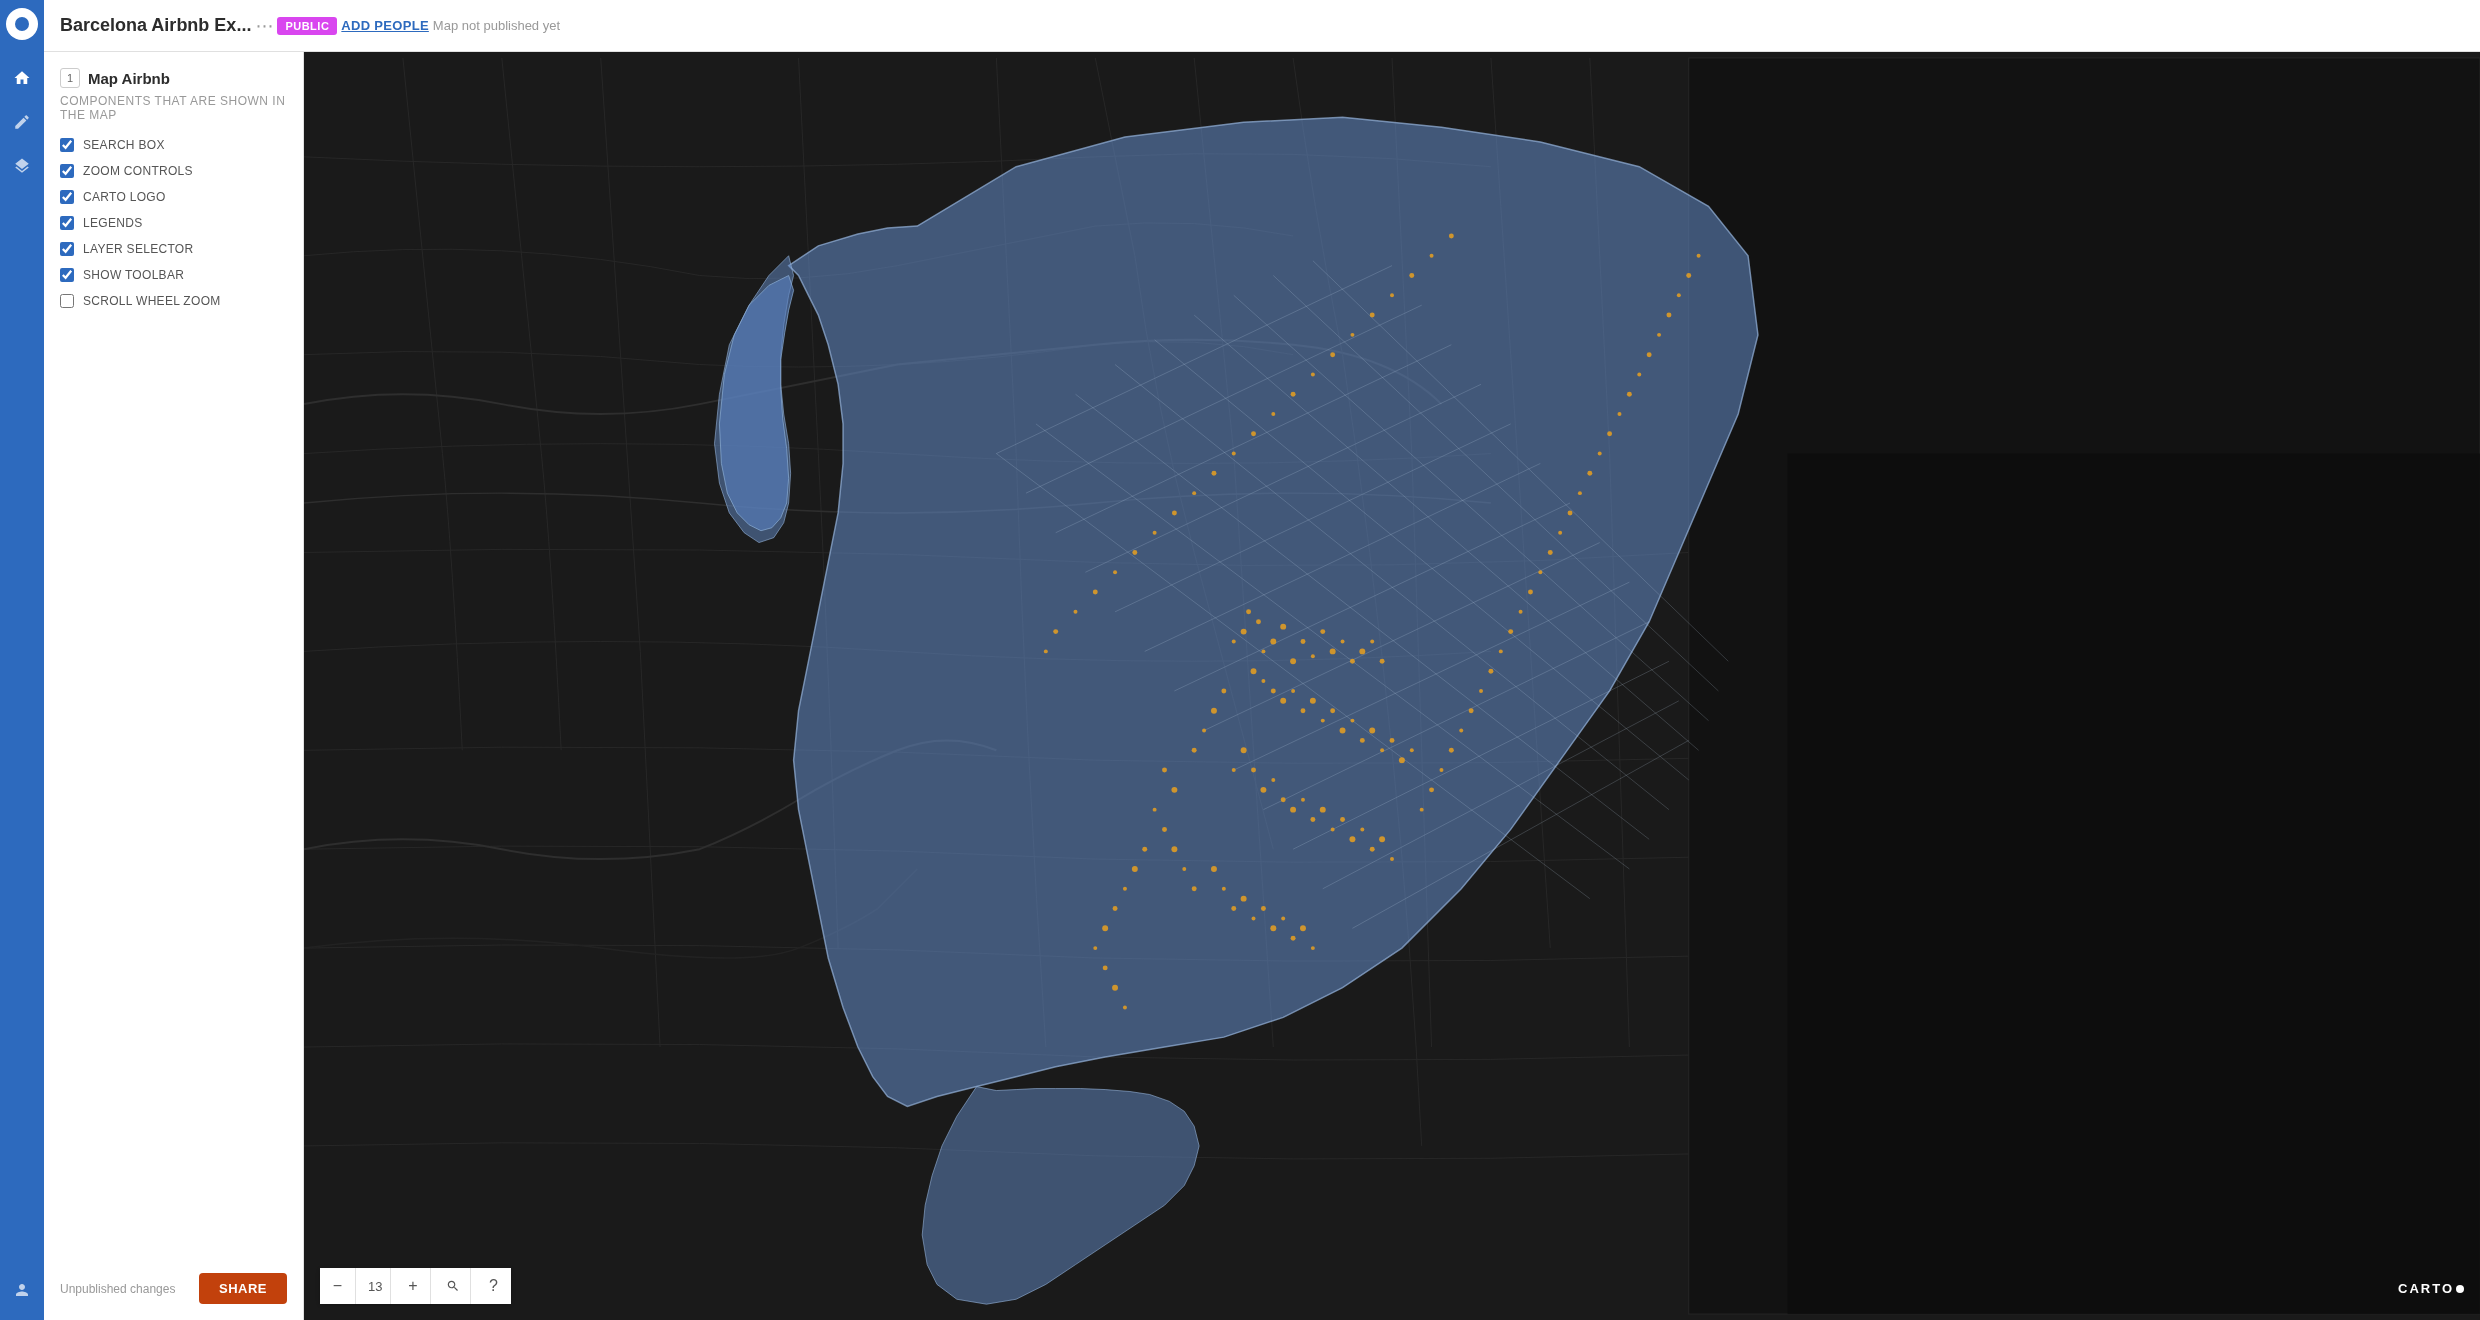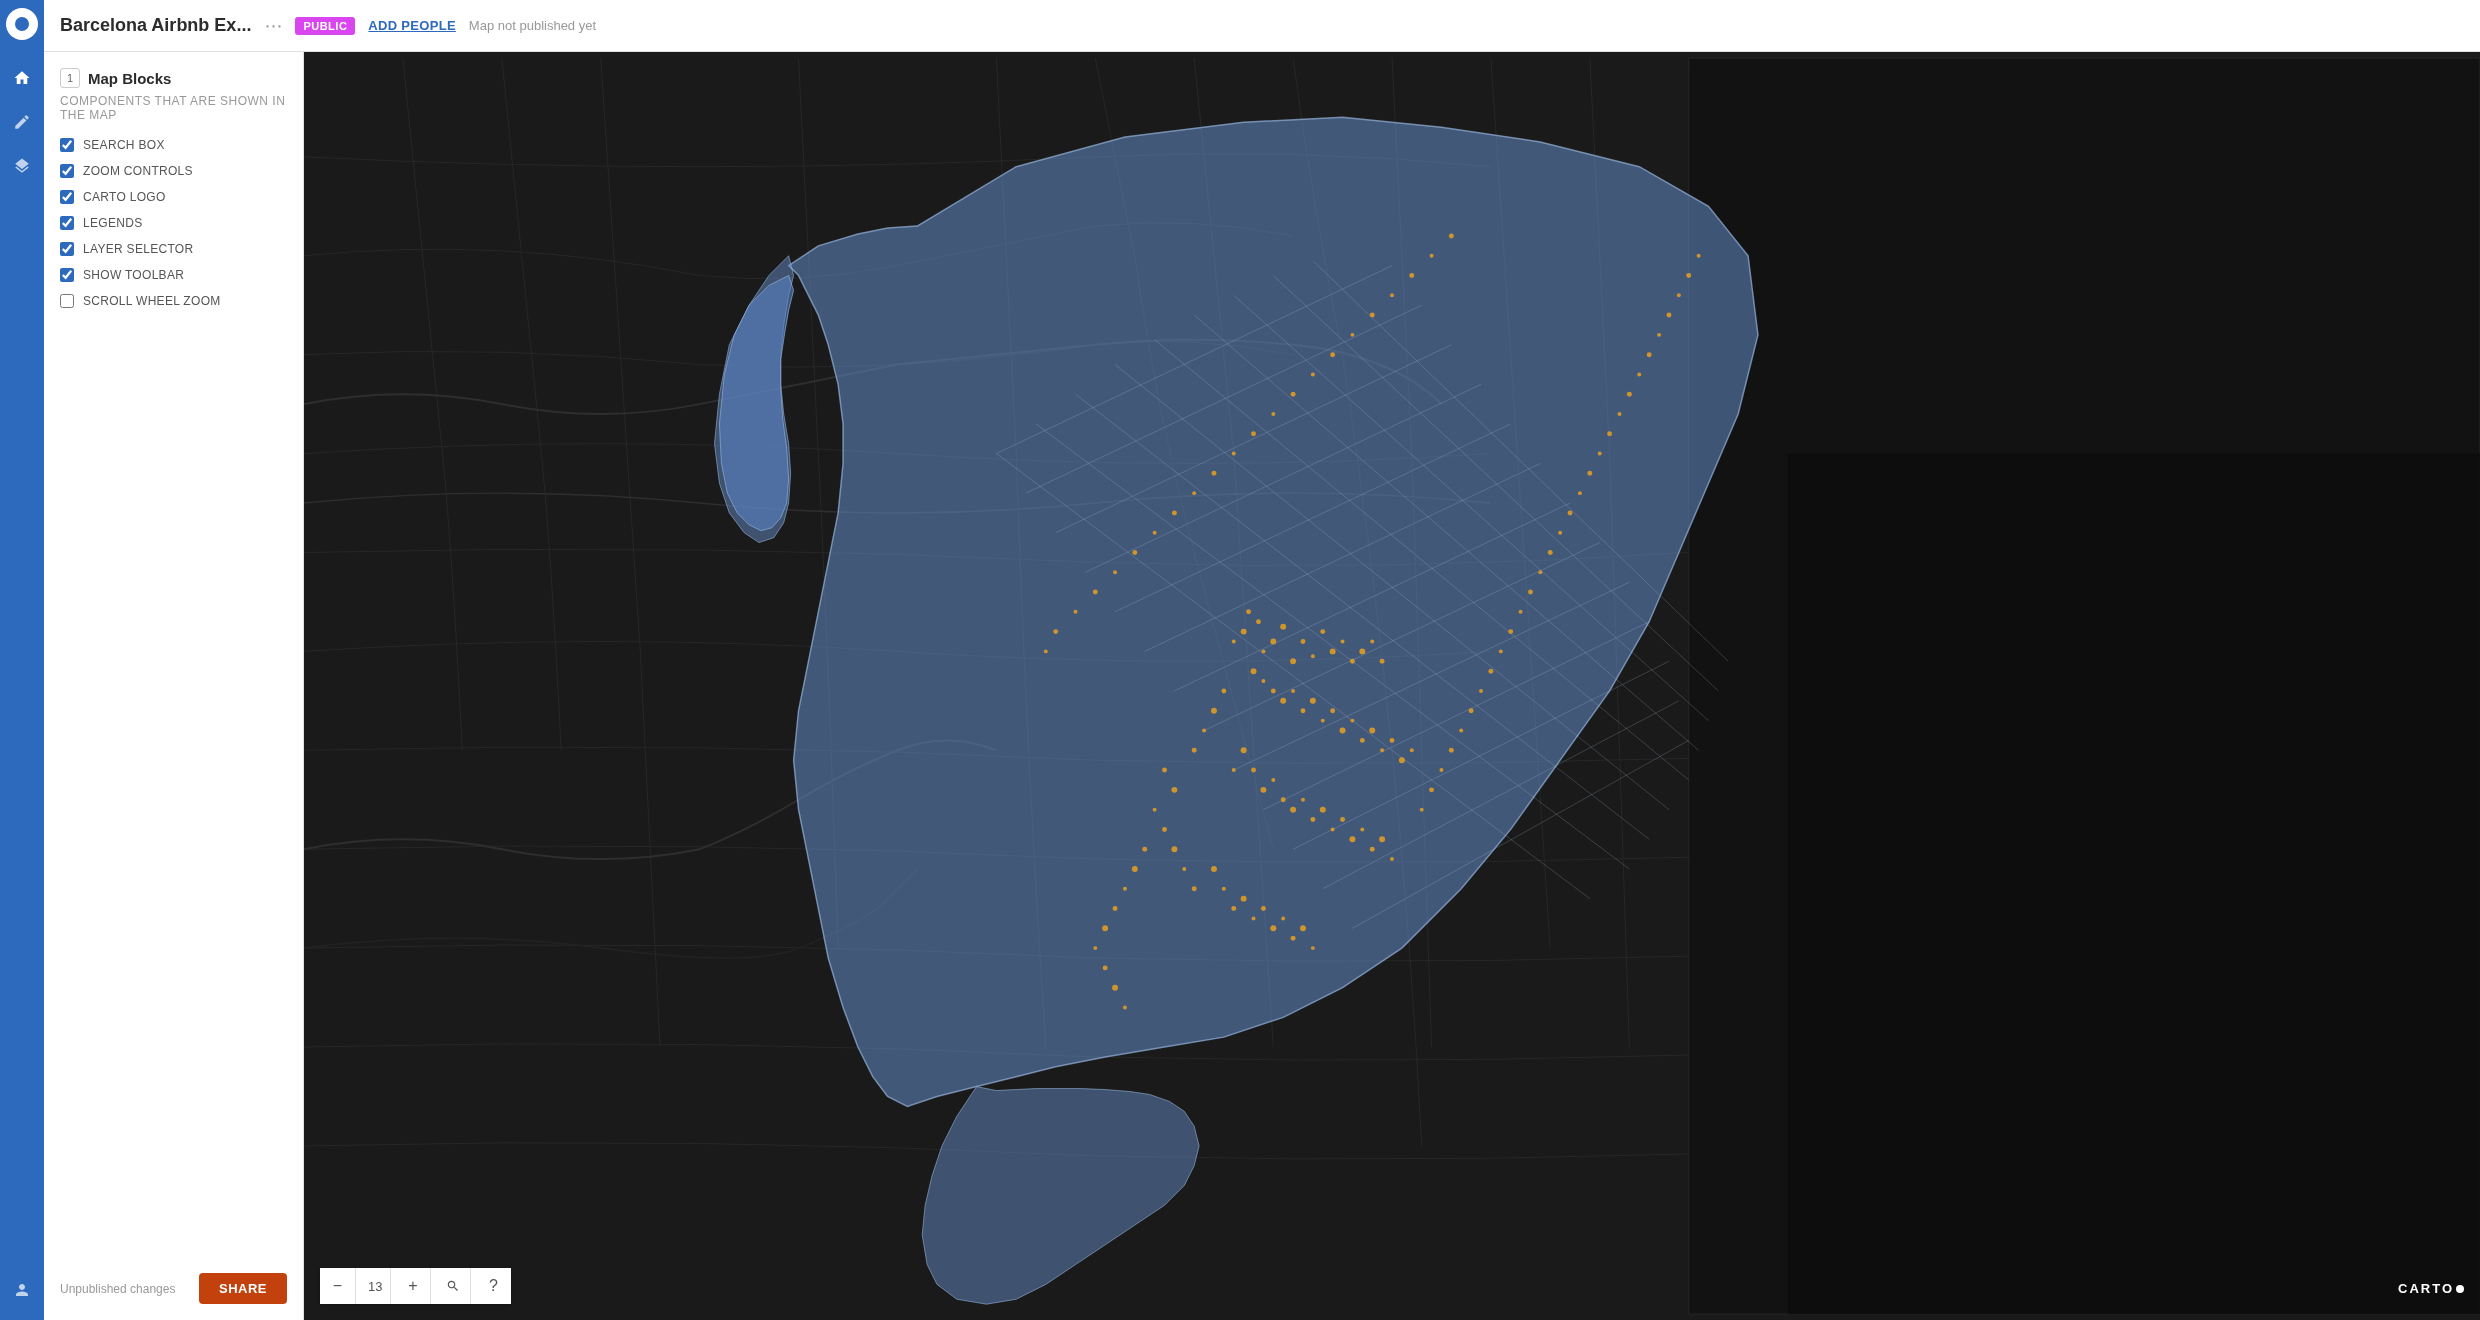--- a/index.html
+++ b/index.html
@@ -57,21 +57,21 @@
     }
 
     
     .header {
       height: 52px;
       background: white;
       border-bottom: 1px solid #e0e0e0;
       display: flex;
       align-items: center;
       padding: 0 16px;
-      gap: 13px;
+      gap: 4px;
       flex-shrink: 0;
     }
     .header-title {
       font-size: 18px;
       font-weight: 600;
       color: #2c2c2c;
     }
     .header-more {
       color: #999;
       cursor: pointer;
@@ -330,21 +330,21 @@
     <span class="badge-public">PUBLIC</span>
     <span class="header-link">ADD PEOPLE</span>
     <span class="header-status">Map not published yet</span>
   </div>
 
   <div class="body-layout">
 
     <div class="sidebar-panel">
       <div class="panel-header">
         <div class="panel-back-btn">1</div>
-        <span class="panel-title">Map Blocks</span>
+        <span class="panel-title">Map Airbnb</span>
       </div>
       <div class="panel-subtitle">COMPONENTS THAT ARE SHOWN IN THE MAP</div>
 
       <div id="options-container">
           <div class="option-item">
             <input type="checkbox" class="option-checkbox" checked="" style="">
             <span class="option-label">SEARCH BOX</span>
           </div>
           <div class="option-item">
             <input type="checkbox" class="option-checkbox" checked="" style="">

